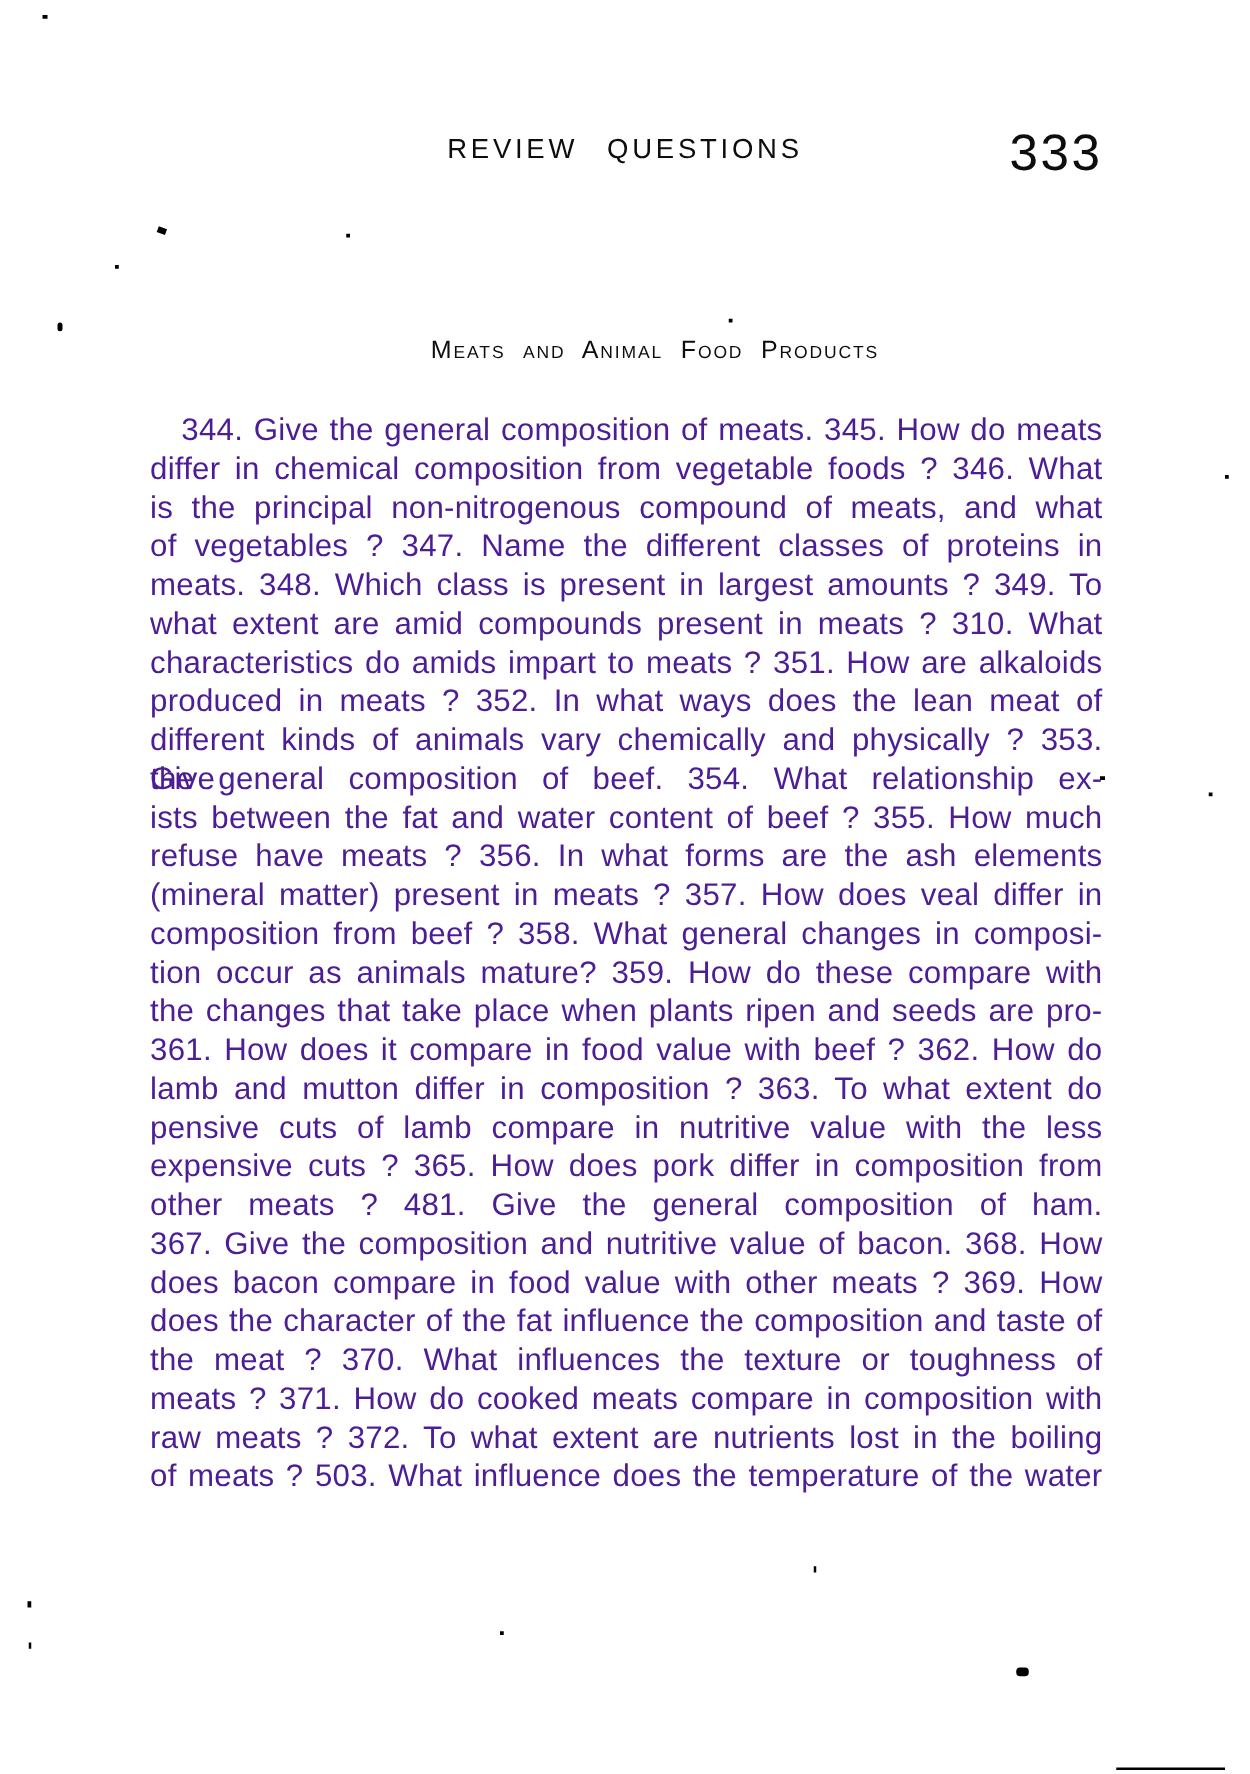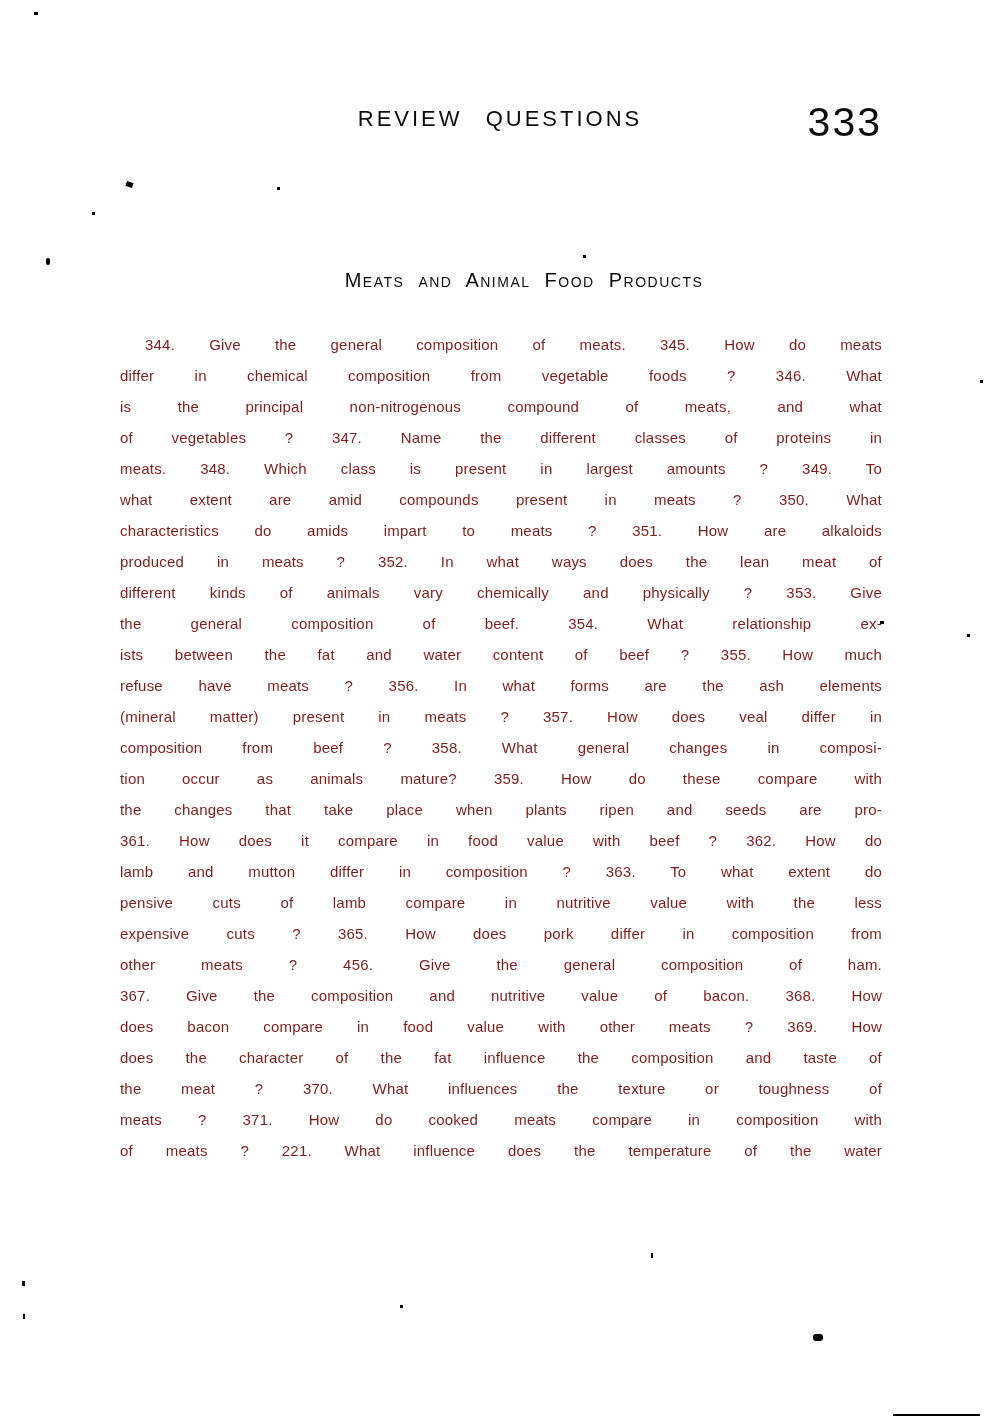--- a/index.html
+++ b/index.html
@@ -73,28 +73,28 @@
   }
 
   
   .body-block {
     position: absolute;
     top: 329px;
     left: 120px;
     width: 762px;
   }
   .line {
-    font-size: 15px;
+    font-size: 25px;
     line-height: 31px;
     height: 31px;
     white-space: normal;
     text-align: justify;
     text-align-last: justify;
     letter-spacing: 0.2px;
-    color: #7f1d1d;
+    color: #4c1d95;
   }
   .line.first {
     padding-left: 25px;
     width: 737px;
   }
 
   
   .speck {
     position: absolute;
     background: #000;
@@ -111,42 +111,43 @@
   </div>
 
   <div class="chapter-subtitle">Meats and Animal Food Products</div>
 
   <div class="body-block">
     <div class="line first">344. Give the general composition of meats. 345. How do meats</div>
     <div class="line">differ in chemical composition from vegetable foods ? 346. What</div>
     <div class="line">is the principal non-nitrogenous compound of meats, and what</div>
     <div class="line">of vegetables ? 347. Name the different classes of proteins in</div>
     <div class="line">meats. 348. Which class is present in largest amounts ? 349. To</div>
-    <div class="line">what extent are amid compounds present in meats ? 350. What</div>
+    <div class="line">what extent are amid compounds present in meats ? 310. What</div>
     <div class="line">characteristics do amids impart to meats ? 351. How are alkaloids</div>
     <div class="line">produced in meats ? 352. In what ways does the lean meat of</div>
     <div class="line">different kinds of animals vary chemically and physically ? 353. Give</div>
     <div class="line">the general composition of beef. 354. What relationship ex-</div>
     <div class="line">ists between the fat and water content of beef ? 355. How much</div>
     <div class="line">refuse have meats ? 356. In what forms are the ash elements</div>
     <div class="line">(mineral matter) present in meats ? 357. How does veal differ in</div>
     <div class="line">composition from beef ? 358. What general changes in composi-</div>
     <div class="line">tion occur as animals mature? 359. How do these compare with</div>
     <div class="line">the changes that take place when plants ripen and seeds are pro-</div>
     <div class="line">361. How does it compare in food value with beef ? 362. How do</div>
     <div class="line">lamb and mutton differ in composition ? 363. To what extent do</div>
     <div class="line">pensive cuts of lamb compare in nutritive value with the less</div>
     <div class="line">expensive cuts ? 365. How does pork differ in composition from</div>
-    <div class="line">other meats ? 456. Give the general composition of ham.</div>
+    <div class="line">other meats ? 481. Give the general composition of ham.</div>
     <div class="line">367. Give the composition and nutritive value of bacon. 368. How</div>
     <div class="line">does bacon compare in food value with other meats ? 369. How</div>
     <div class="line">does the character of the fat influence the composition and taste of</div>
     <div class="line">the meat ? 370. What influences the texture or toughness of</div>
     <div class="line">meats ? 371. How do cooked meats compare in composition with</div>
-    <div class="line">of meats ? 221. What influence does the temperature of the water</div>
+    <div class="line">raw meats ? 372. To what extent are nutrients lost in the boiling</div>
+    <div class="line">of meats ? 503. What influence does the temperature of the water</div>
   </div>
 
   <div class="speck" style="left:34px;  top:12px;   width:4px; height:3px;"></div>
   <div class="speck" style="left:126px; top:182px;  width:7px; height:5px; transform:rotate(20deg);"></div>
   <div class="speck" style="left:92px;  top:212px;  width:3px; height:3px;"></div>
   <div class="speck" style="left:46px;  top:258px;  width:4px; height:7px; border-radius:2px;"></div>
   <div class="speck" style="left:277px; top:187px;  width:3px; height:3px;"></div>
   <div class="speck" style="left:583px; top:255px;  width:3px; height:3px;"></div>
   <div class="speck" style="left:980px; top:380px;  width:3px; height:3px;"></div>
   <div class="speck" style="left:880px; top:621px;  width:4px; height:3px;"></div>

